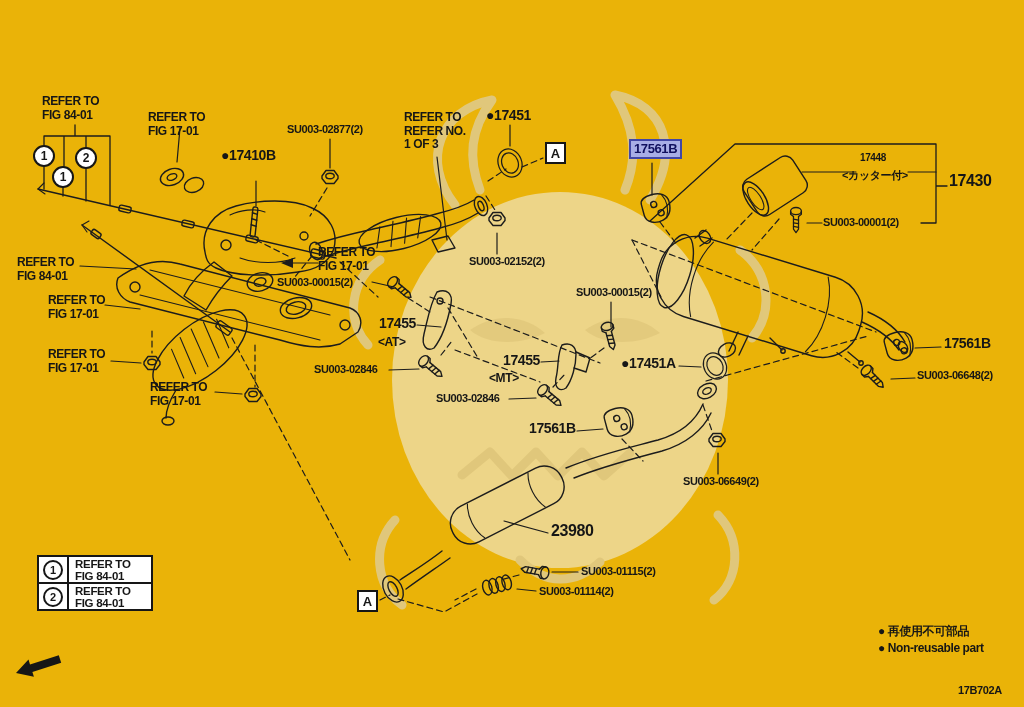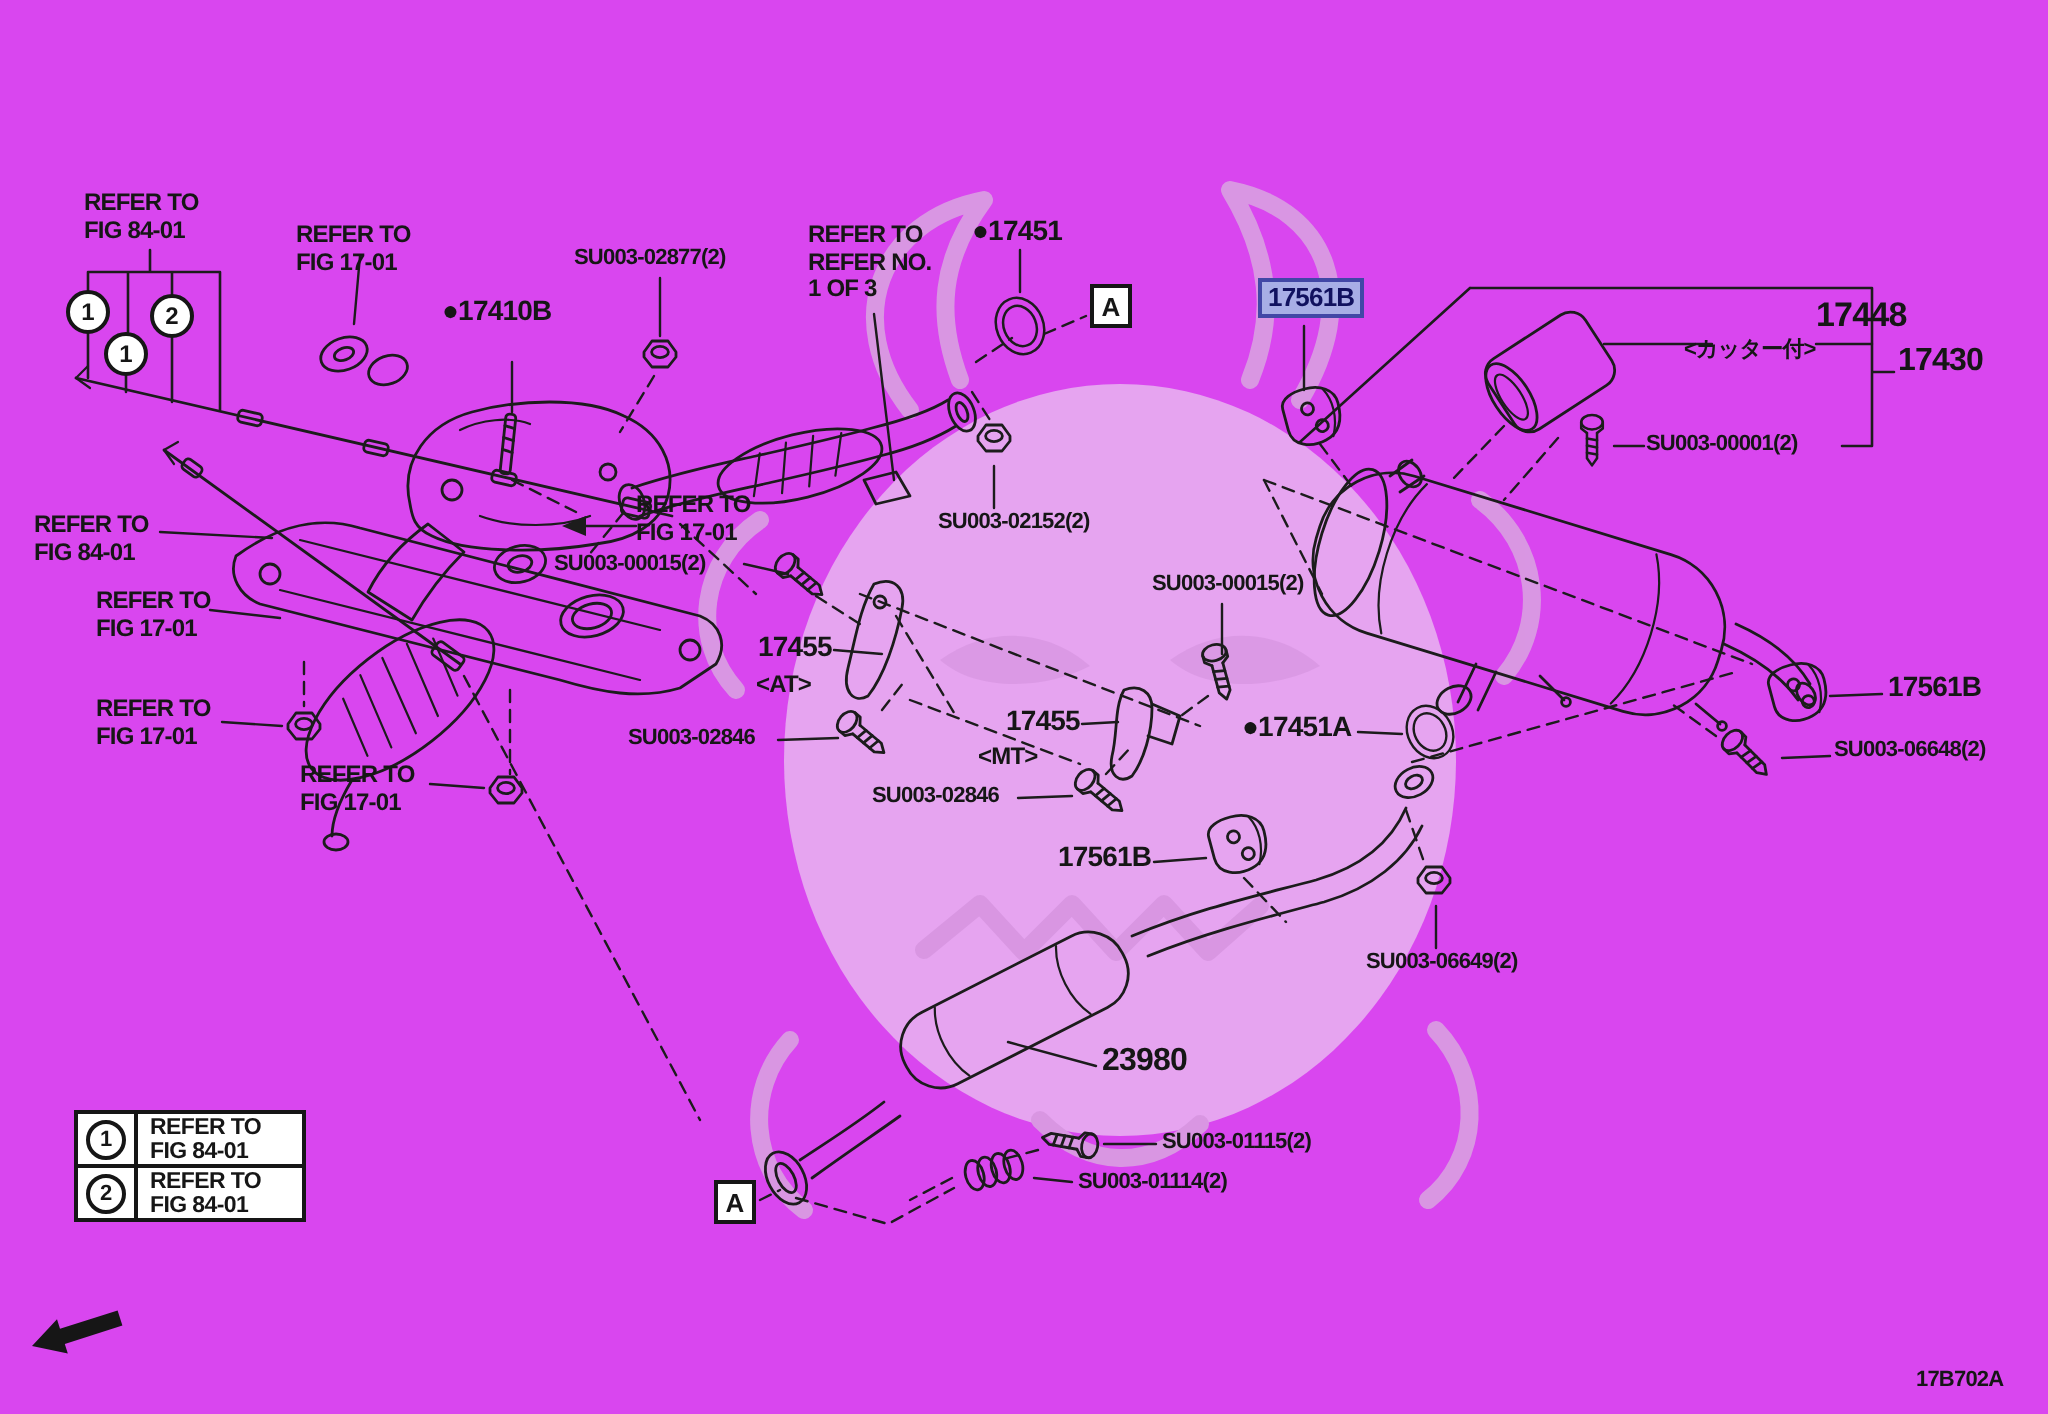--- a/index.html
+++ b/index.html
@@ -1,24 +1,24 @@
 <!DOCTYPE html>
 <html><head>
 <meta charset="utf-8">
 <style>
   html,body{margin:0;padding:0;background:#fff;}
-  .stage{position:relative;width:1024px;height:707px;background:#d946ef;overflow:hidden;
+  .stage{position:relative;width:1024px;height:707px;background:#eab308;overflow:hidden;
          font-family:"Liberation Sans","DejaVu Sans",sans-serif;}
   svg.art{position:absolute;left:0;top:0;z-index:1;}
   .lbl{position:absolute;z-index:3;font-weight:bold;font-size:11px;line-height:14px;
        color:#161616;letter-spacing:-0.4px;white-space:nowrap;}
   .ln{display:block;}
   .sz12{font-size:12px;line-height:13.5px;}
   .sz14{font-size:14px;}
-  .sz15{font-size:17px;margin-left:48px;}
+  .sz15{font-size:10px;}
   .sz16{font-size:16px;}
   .hl{background:#a8aee6;border:2px solid #4247a6;color:#11115f;padding:0 3px 1px 3px;
       font-size:13px;line-height:15px;}
   .abox{position:absolute;z-index:3;width:17px;height:18px;border:2px solid #161616;
         background:#fff;font-weight:bold;font-size:13px;color:#161616;
         display:flex;align-items:center;justify-content:center;}
   .cnum{position:absolute;z-index:3;width:18px;height:18px;border:2px solid #161616;
         border-radius:50%;background:#fff;font-weight:bold;font-size:12px;color:#161616;
         display:flex;align-items:center;justify-content:center;}
   .legend{position:absolute;z-index:3;border:2px solid #161616;background:#fff;}
@@ -391,16 +391,20 @@
       <span class="cc">2</span>
     </div>
     <div class="legtxt">
       <div>REFER TO</div>
       <div>FIG 84-01</div>
     </div>
   </div>
 </div>
 
 
+<div class="lbl sz12" style="left:878px;top:625px">
+  <span class="ln" style="margin-bottom:3px">● 再使用不可部品</span>
+  <span class="ln">● Non-reusable part</span>
+</div>
 
 <div class="lbl" style="left:958px;top:683px">17B702A</div>
 
 </div>
 
 </body></html>

